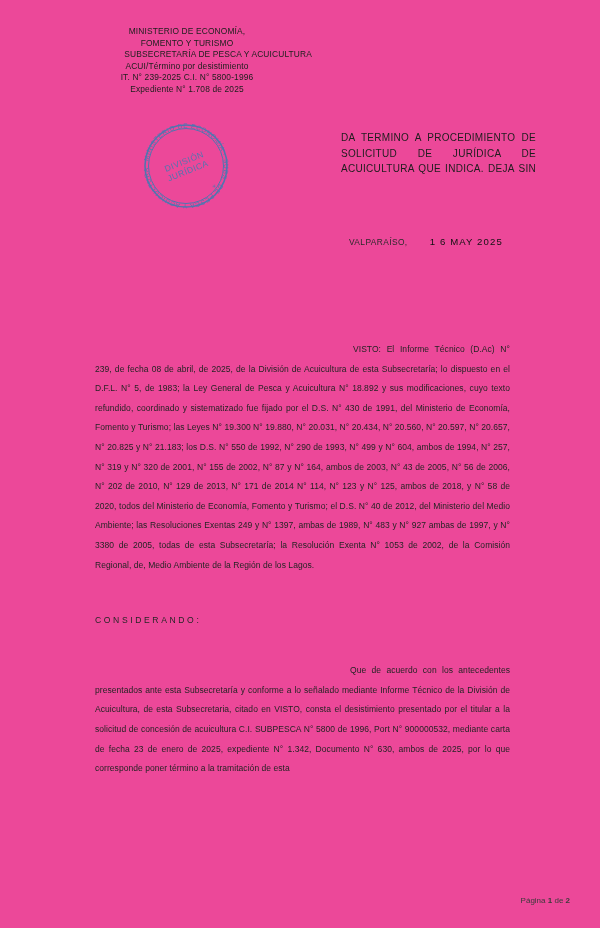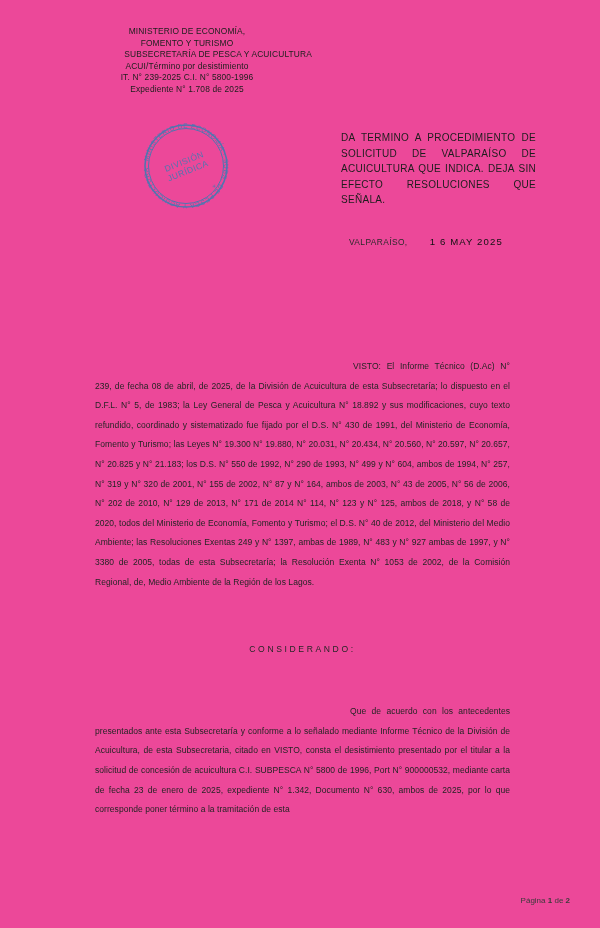--- a/index.html
+++ b/index.html
@@ -116,38 +116,38 @@
     font-size: 14px;
     letter-spacing: 3.2px;
     color: #2b2b2b;
     font-family: "Liberation Mono", monospace;
   }
 
   
   .body-area {
     position: absolute;
     left: 95px;
-    top: 357px;
+    top: 340px;
     width: 415px;
   }
   p.para {
     margin: 0;
     font-size: 8.5px;
     line-height: 19.6px;
     text-align: justify;
     color: #242424;
     letter-spacing: 0.05px;
   }
 
   .visto-para { text-indent: 258px; }
 
   .considerando {
-    margin: 12px;
+    margin: 0;
     padding-top: 40px;
-    text-align: center;
+    text-align: left;
     font-size: 8.6px;
     letter-spacing: 2.6px;
     color: #262626;
   }
 
   .considerando-body { padding-top: 36px; }
   .cons-para { text-indent: 255px; }
 
   
   .footer {
@@ -188,23 +188,22 @@
       <g transform="rotate(-22 48 48)">
         <text x="48" y="46" text-anchor="middle" font-family="&quot;Liberation Sans&quot;, sans-serif" font-size="8.5" fill="#2f7fb5" letter-spacing="0.5">DIVISIÓN</text>
         <text x="48" y="56" text-anchor="middle" font-family="&quot;Liberation Sans&quot;, sans-serif" font-size="8.5" fill="#2f7fb5" letter-spacing="0.5">JURÍDICA</text>
       </g>
       <text x="74" y="70" font-size="5" fill="#2f7fb5">✳</text>
     </svg>
   </div>
 
   <div class="title-block">
     <div>DA TERMINO A PROCEDIMIENTO DE</div>
-    <div>SOLICITUD DE VALPARAÍSO DE</div>
+    <div>SOLICITUD DE JURÍDICA DE</div>
     <div>ACUICULTURA QUE INDICA. DEJA SIN</div>
-    <div class="tb-last">EFECTO RESOLUCIONES QUE SEÑALA.</div>
   </div>
 
   <div class="place-date">
     <span class="city">VALPARAÍSO,</span>
     <span class="date">1 6 MAY 2025</span>
   </div>
 
 
   <div class="body-area">
 

